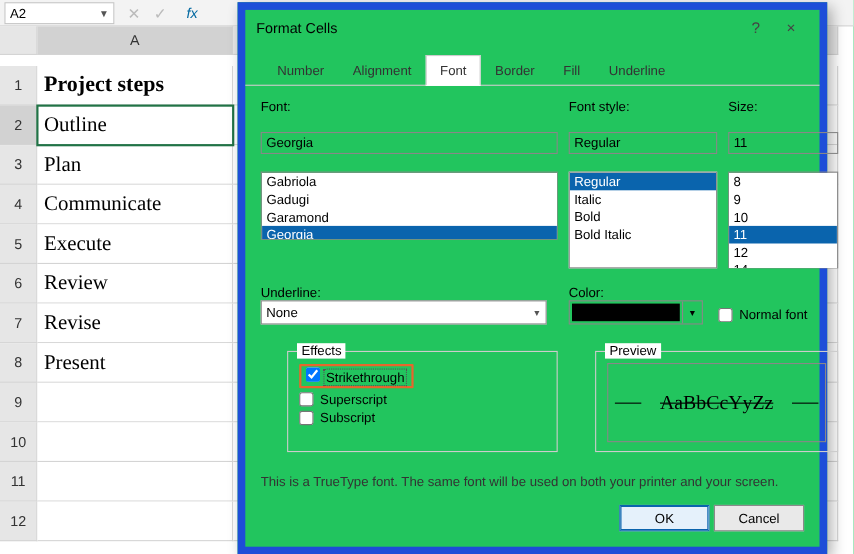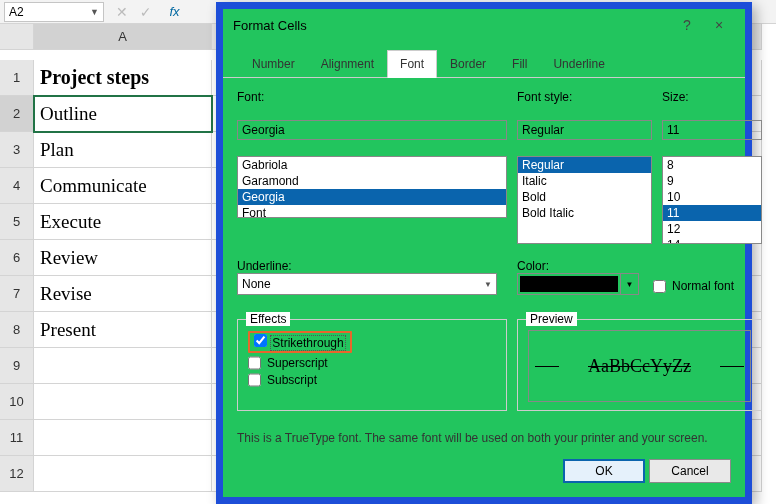--- a/index.html
+++ b/index.html
@@ -182,20 +182,21 @@
     display: flex;
     align-items: stretch;
   }
   .colorbox .swatch { flex:1; background:#000; margin:2px; }
   .colorbox .dd { width: 18px; display:flex; align-items:center; justify-content:center; font-size:8px; border-left:1px solid #888;}
   .fieldset {
     border: 1px solid #ccc;
     padding: 8px 10px 0 10px;
     position: relative;
     margin-top: 8px;
+    margin-left: 24px;
   }
   .fieldset .legend {
     position: absolute;
     top: -8px;
     left: 8px;
     background: #fff;
     padding: 0 4px;
     font-size: 12px;
   }
   .chk { display: flex; gap: 6px; font-size: 12px; margin: 3px 0; }
@@ -383,20 +384,21 @@
       </div>
     <div class="txtinput">
         <span>Regular</span>
       </div>
     <div class="txtinput">
         <span>11</span>
       </div>
 
     <div class="listbox" id="fontlist">
         <div class="opt">Gabriola</div>
+        <div class="opt">Gadugi</div>
         <div class="opt">Garamond</div>
         <div class="opt sel">Georgia</div>
         <div class="opt">Font</div>
         <div class="opt">Gill Sans MT</div>
       </div>
     <div class="listbox small" id="stylelist">
         <div class="opt sel">Regular</div>
         <div class="opt">Italic</div>
         <div class="opt">Bold</div>
         <div class="opt">Bold Italic</div>

